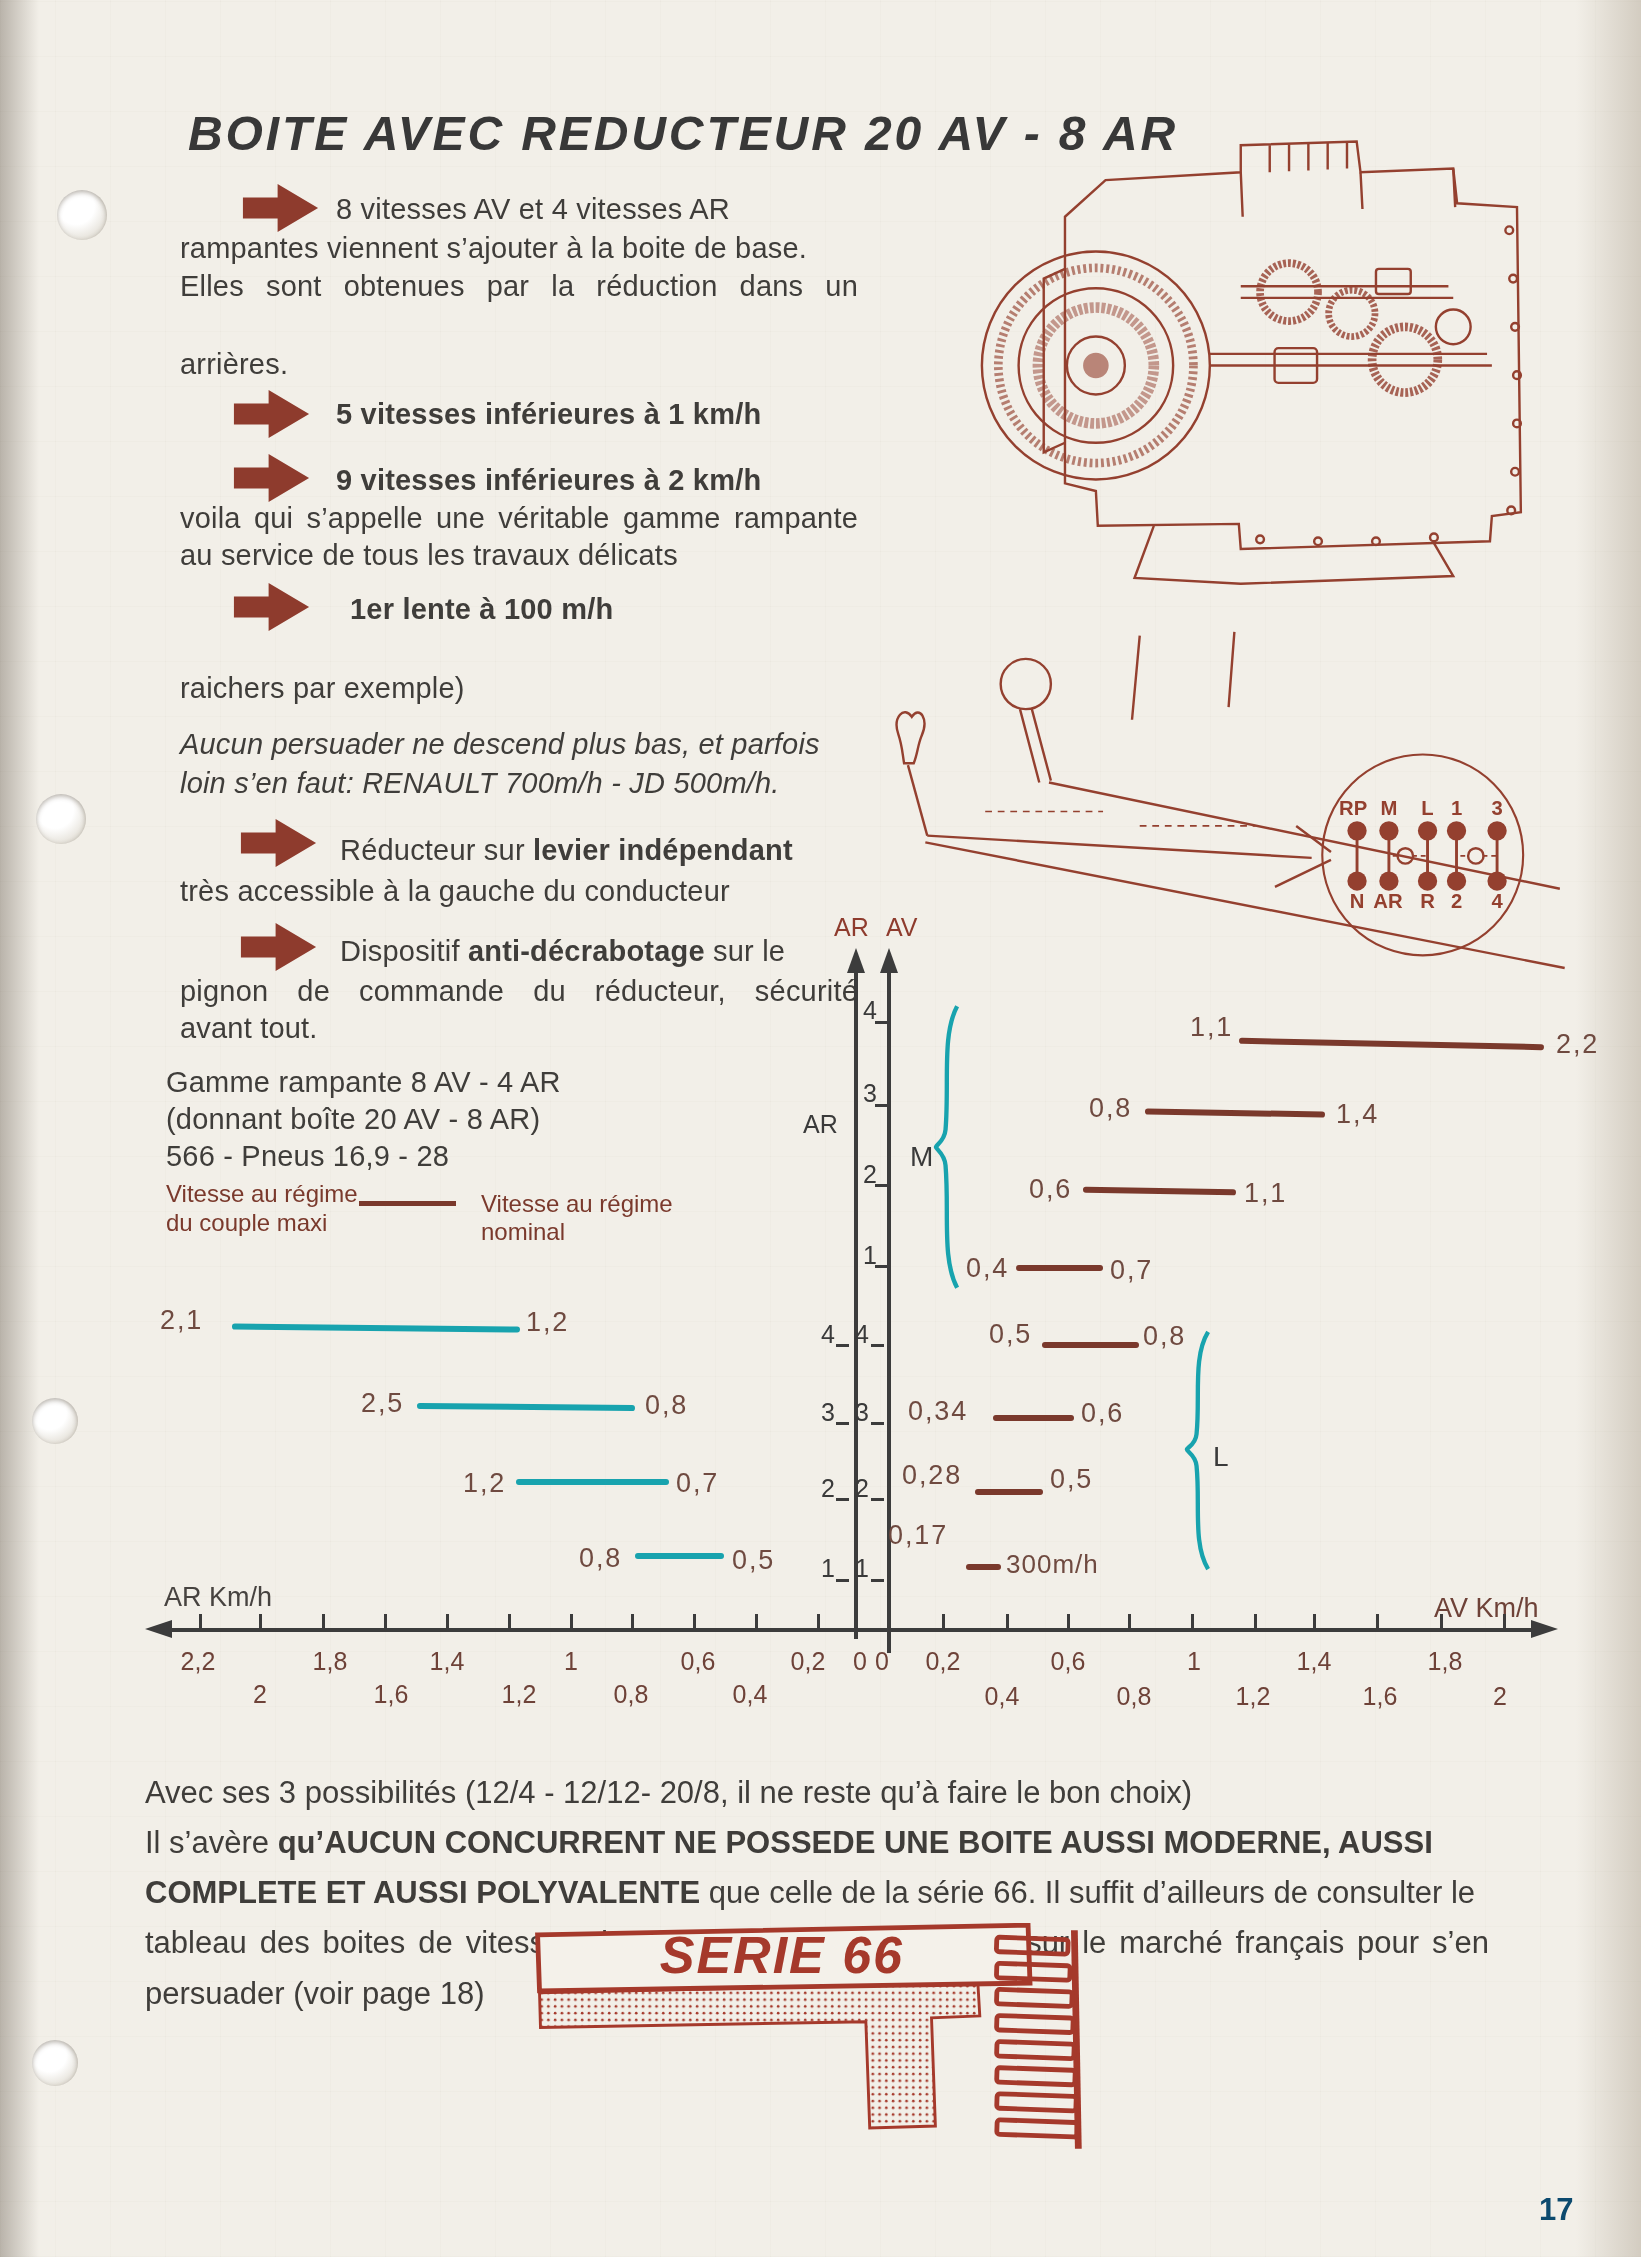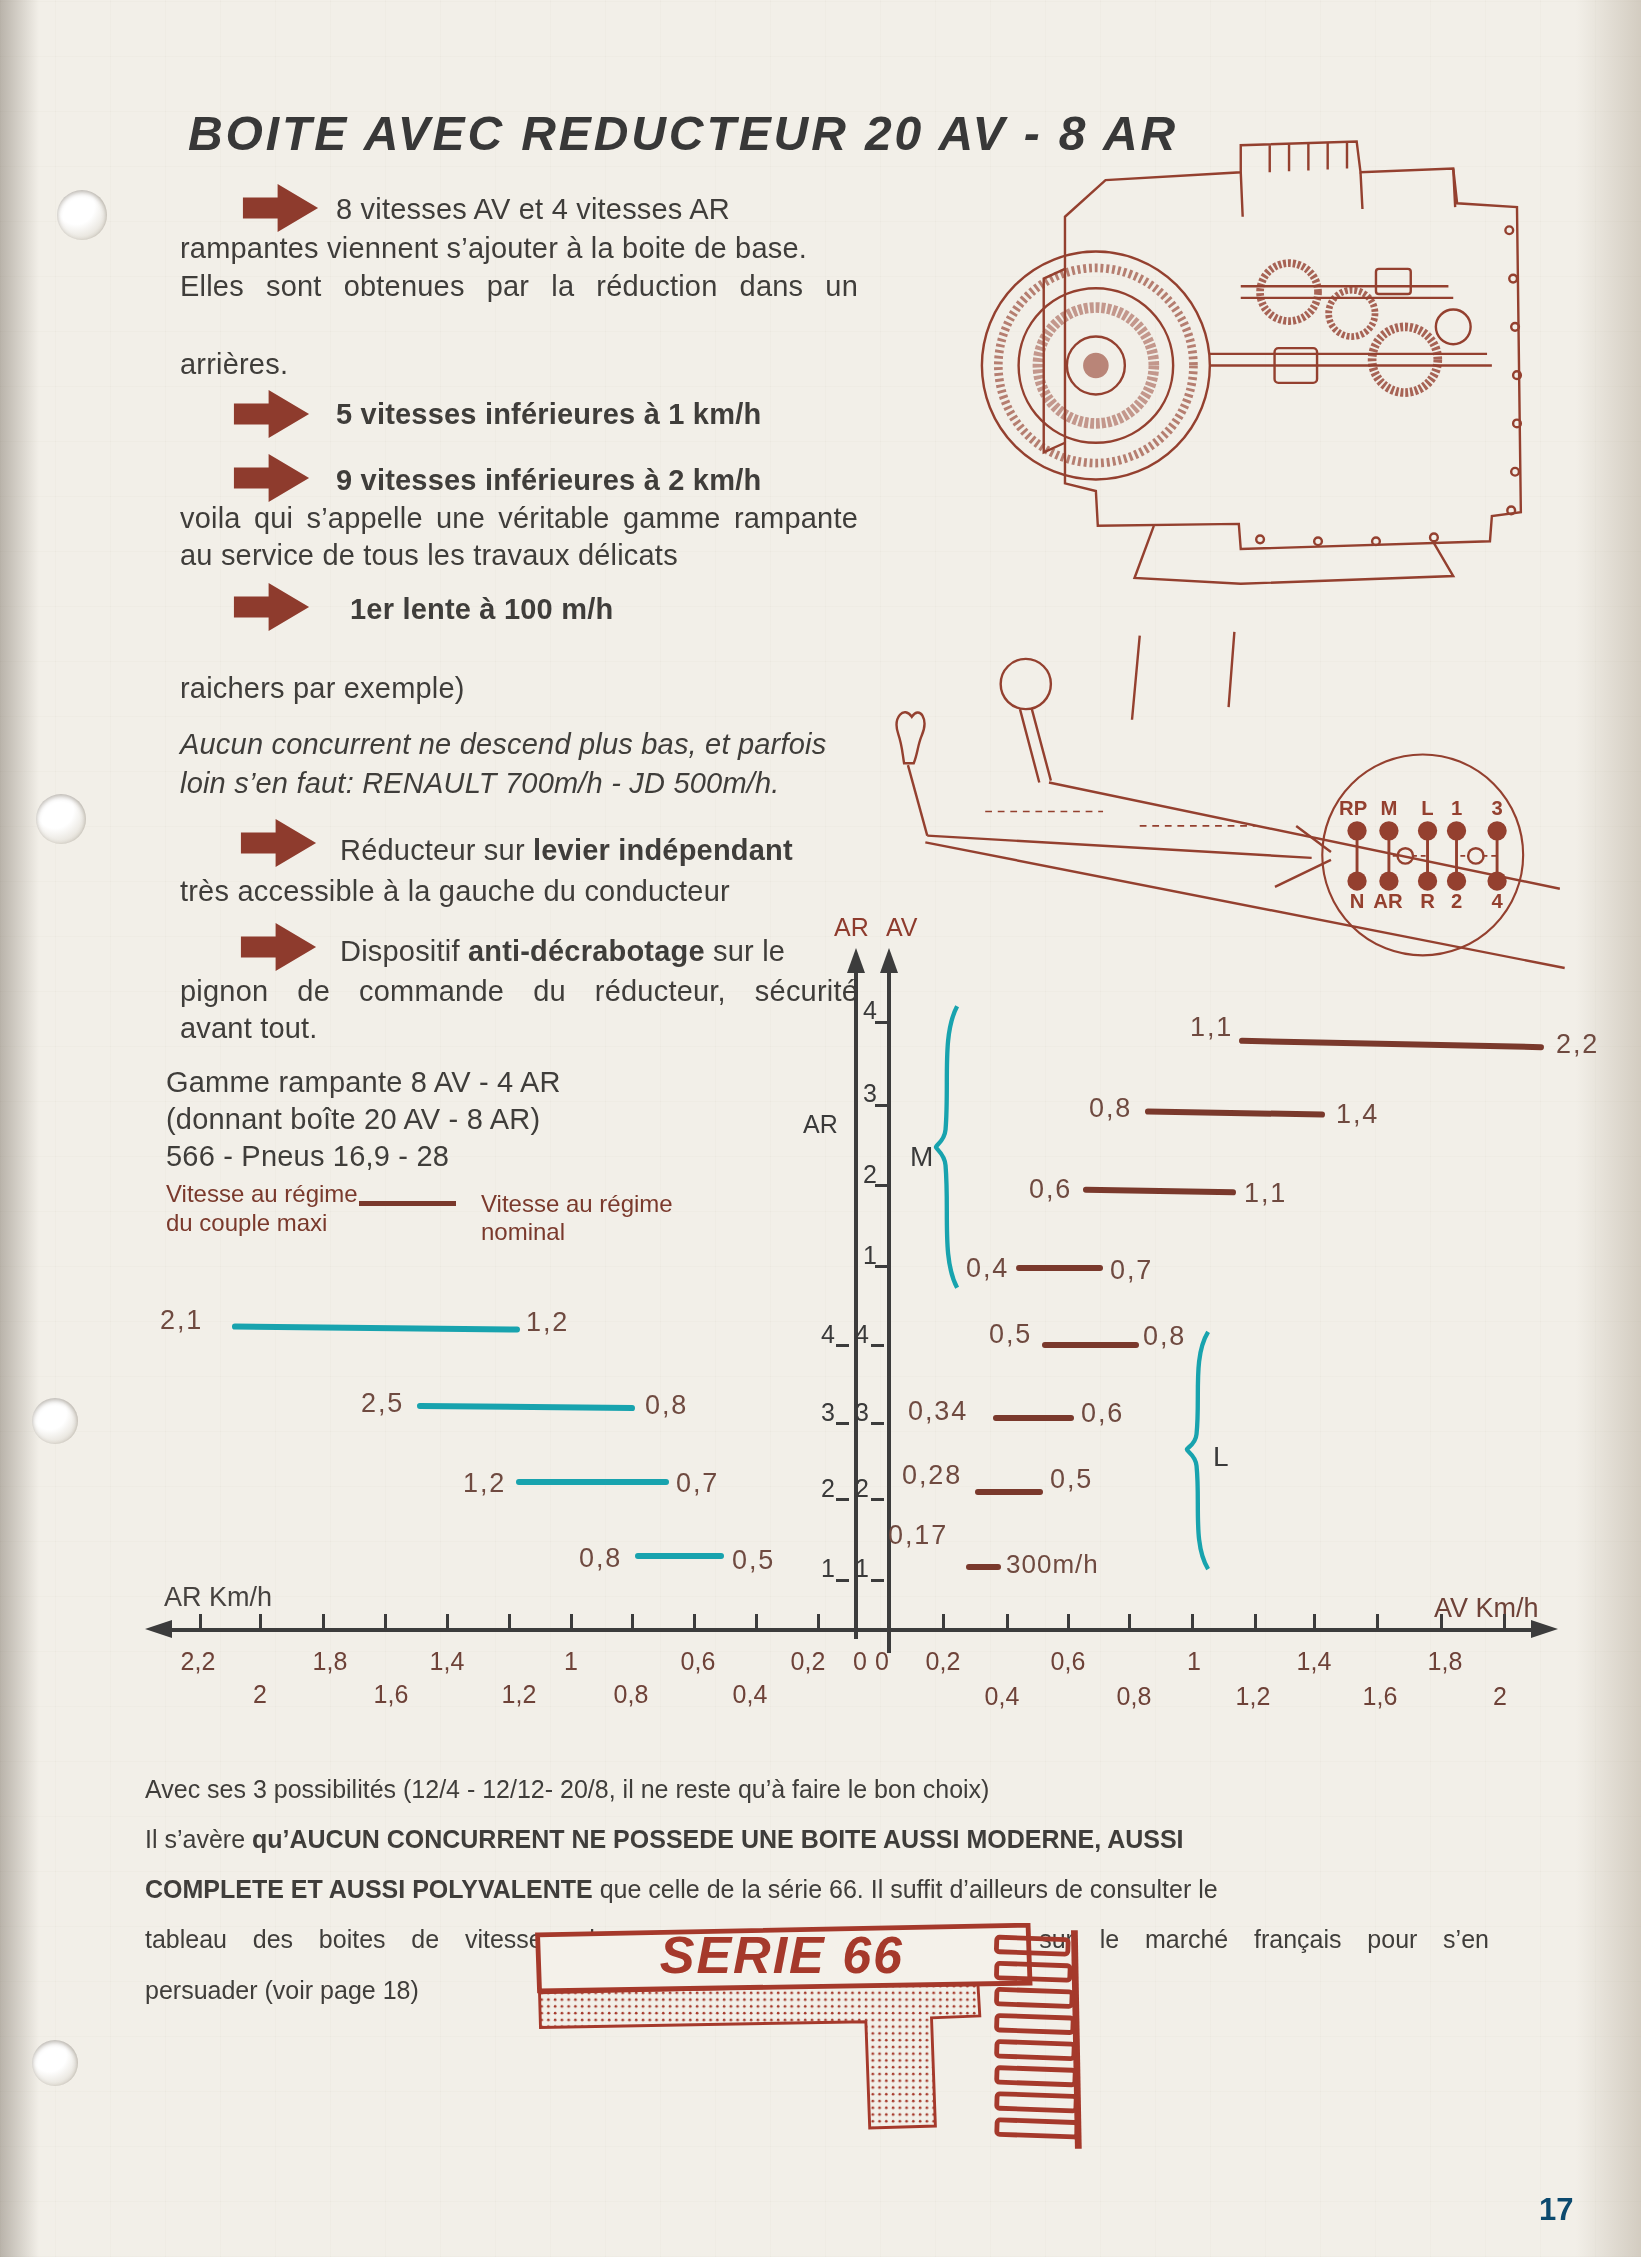--- a/index.html
+++ b/index.html
@@ -1,20 +1,20 @@
 <!DOCTYPE html>
 <html><head>
 <meta charset="utf-8">
 <style>
   html,body{margin:0;padding:0;background:#8a8782;}
   #page{position:relative;width:1641px;height:2257px;background:#f2efe8;overflow:hidden;
         font-family:"Liberation Sans",sans-serif;color:#3f3d3a;}
   .ab{position:absolute;}
   .t{font-size:29px;line-height:1.26;letter-spacing:0.2px;}
-  .bt{font-size:25px;line-height:1.3;}
+  .bt{font-size:31px;line-height:1.3;}
   .b{font-weight:bold;}
   .i{font-style:italic;}
   .j{text-align:justify;text-align-last:justify;}
   .rl{height:5.8px;background:#7a392c;border-radius:2.9px;}
   .tl{height:5.8px;background:#18a3ae;border-radius:2.9px;}
   .vx{width:3.9px;background:#3c3c3c;}
   .tick{width:2.9px;height:13.5px;background:#3c3c3c;}
   .dash{width:12.6px;height:2.9px;background:#3c3c3c;}
   .num{font-size:25px;color:#3a3a3a;}
   .val{font-size:27px;color:#6f4a40;letter-spacing:1.9px;white-space:nowrap;}
@@ -67,21 +67,21 @@
   <div class="ab t j" style="left:180px;top:268px;width:678px">Elles sont obtenues par la réduction dans un</div>
   <div class="ab t" style="left:180px;top:346px">arrières.</div>
 
   <div class="ab t b" style="left:336px;top:396px">5 vitesses inférieures à 1 km/h</div>
   <div class="ab t b" style="left:336px;top:462px">9 vitesses inférieures à 2 km/h</div>
   <div class="ab t j" style="left:180px;top:500px;width:678px">voila qui s’appelle une véritable gamme rampante</div>
   <div class="ab t" style="left:180px;top:537px">au service de tous les travaux délicats</div>
   <div class="ab t b" style="left:350px;top:591px">1er lente à 100 m/h</div>
   <div class="ab t" style="left:180px;top:670px">raichers par exemple)</div>
 
-  <div class="ab t i" style="left:180px;top:726px">Aucun concurrent ne descend plus bas, et parfois</div>
+  <div class="ab t i" style="left:180px;top:726px">Aucun persuader ne descend plus bas, et parfois</div>
   <div class="ab t i" style="left:180px;top:765px">loin s’en faut: RENAULT 700m/h - JD 500m/h.</div>
 
   <div class="ab t" style="left:340px;top:832px;white-space:nowrap"><span>Réducteur sur </span><span class="b">levier indépendant</span></div>
   <div class="ab t" style="left:180px;top:873px">très accessible à la gauche du conducteur</div>
 
   <div class="ab t" style="left:340px;top:933px;white-space:nowrap"><span>Dispositif </span><span class="b">anti-décrabotage</span><span> sur le</span></div>
   <div class="ab t j" style="left:180px;top:973px;width:678px">pignon de commande du réducteur, sécurité</div>
   <div class="ab t" style="left:180px;top:1010px">avant tout.</div>
 
   <div class="ab t" style="left:166px;top:1064px">Gamme rampante 8 AV - 4 AR</div>

